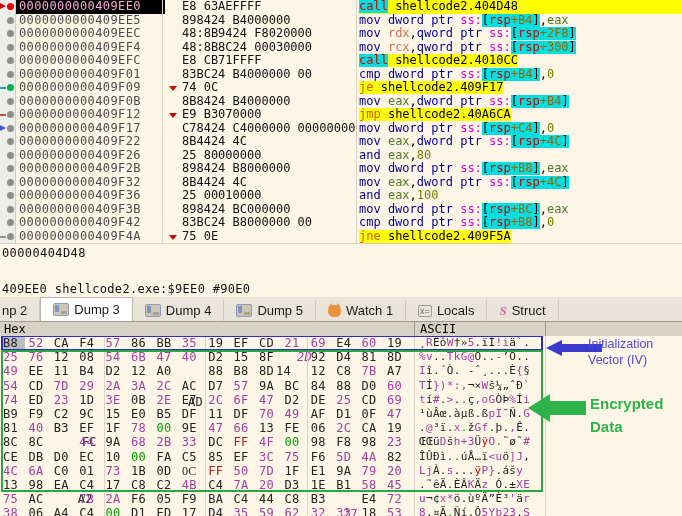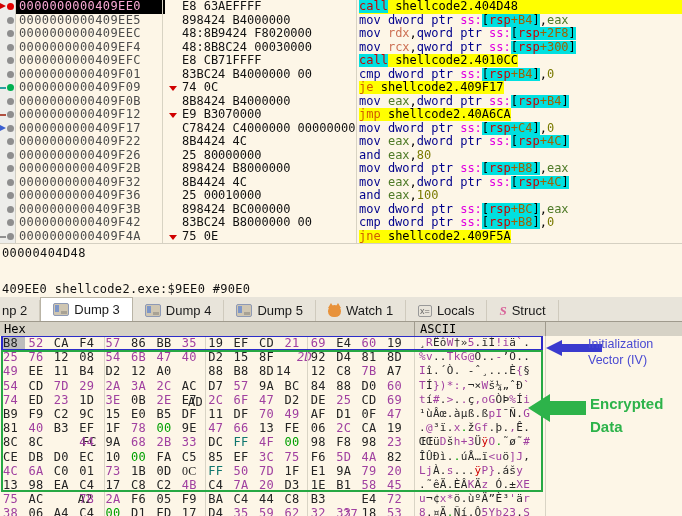--- a/index.html
+++ b/index.html
@@ -49,21 +49,21 @@
   .wicon:after{content:"";position:absolute;right:0px;top:-2px;border-left:3px solid transparent;border-right:3px solid transparent;border-bottom:5px solid #e8923a;}
   .licon{font-family:"Liberation Sans",sans-serif;font-size:9px;color:#666;border:1px solid #999;padding:0 1px;border-radius:2px;flex:none;}
   .sicon{font-family:"Liberation Serif",serif;font-size:13px;font-style:italic;color:#d8649a;font-weight:bold;flex:none;}
   
   #dumphdr{position:absolute;left:0;top:321px;width:682px;height:15px;background:#d6d2c6;border-top:1px solid #9f9a8d;border-bottom:1px solid #a8a396;}
   #dumphdr .h{position:absolute;top:0;line-height:14px;font-size:12px;color:#000;}
   
   #dump{position:absolute;left:0;top:336px;width:682px;height:180px;background:#fdf6e7;overflow:hidden;}
   .hrow{position:relative;height:14.2px;line-height:14.2px;}
   .hb{position:absolute;top:0;width:22px;font-size:12px;letter-spacing:.3px;color:#242424;}
-  .hb.p{color:#a040a0;} .hb.z{color:#00a000;} .hb.f{color:#0f766e;} .hb.sel{background:#bdbdbd;}
+  .hb.p{color:#a040a0;} .hb.z{color:#00a000;} .hb.f{color:#b91c1c;} .hb.sel{background:#bdbdbd;}
   .ac{position:absolute;top:0;width:7px;font-size:11px;color:#242424;}
   .ac.p{color:#a040a0;} .ac.z{color:#00a000;} .ac.f{color:#d00000;}
   .dsep{position:absolute;top:0;height:180px;width:1px;background:#d9d4c5;}
   #bluebox{position:absolute;left:1px;top:-1px;width:542px;height:16px;border:2px solid #2c2cc8;box-sizing:border-box;pointer-events:none;}
   #greenbox{position:absolute;left:1px;top:14px;width:542px;height:142px;border:2px solid #27a844;box-sizing:border-box;pointer-events:none;}
   .annot{position:absolute;font-family:"Liberation Sans",sans-serif;line-height:1.25;}
   #iv-text{left:588px;top:1px;font-size:12.5px;color:#4a4ad2;}
   #enc-text{left:590px;top:57px;font-size:15px;font-weight:600;color:#2db34a;line-height:1.5;}
   svg.arrow{position:absolute;}
 </style>

